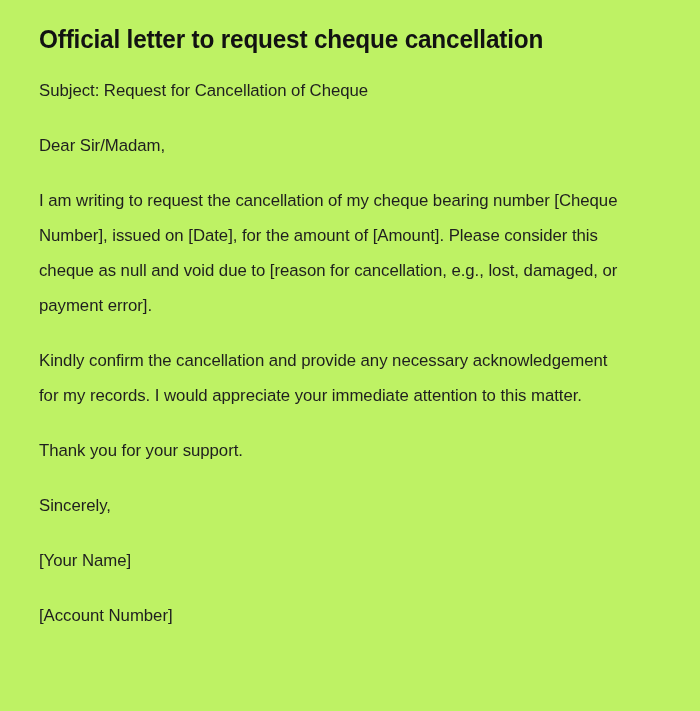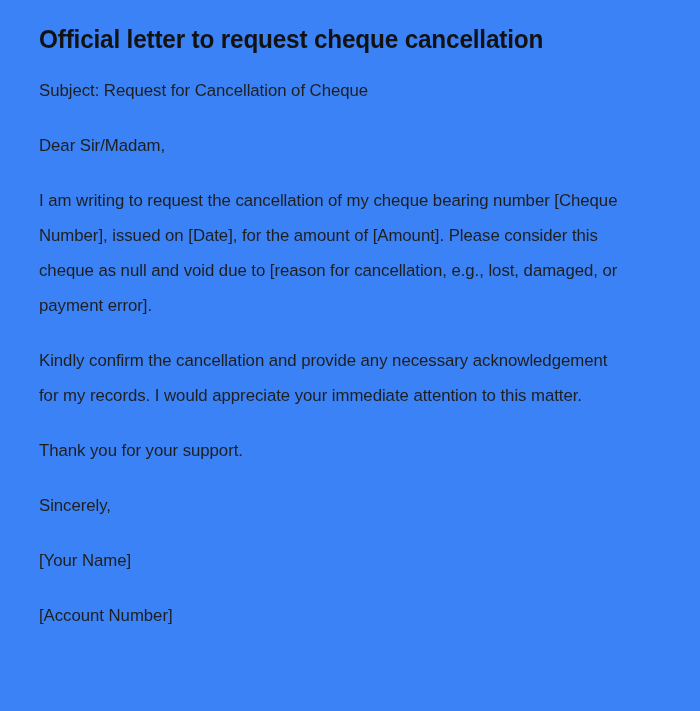--- a/index.html
+++ b/index.html
@@ -15,21 +15,21 @@
     font-family: "Liberation Sans", "DejaVu Sans", sans-serif;
     color: #202124;
     -webkit-font-smoothing: antialiased;
   }
 
   .page {
     box-sizing: border-box;
     width: 700px;
     min-height: 711px;
     padding: 22px 60px 10px 39px;
-    background: #3b82f6;
+    background: #bef264;
   }
 
   .article-title {
     font-family: "Liberation Sans", "DejaVu Sans", sans-serif;
     font-size: 25.5px;
     line-height: 34px;
     font-weight: 700;
     letter-spacing: -0.2px;
     color: #121212;
     margin: 0 0 17px 0;

